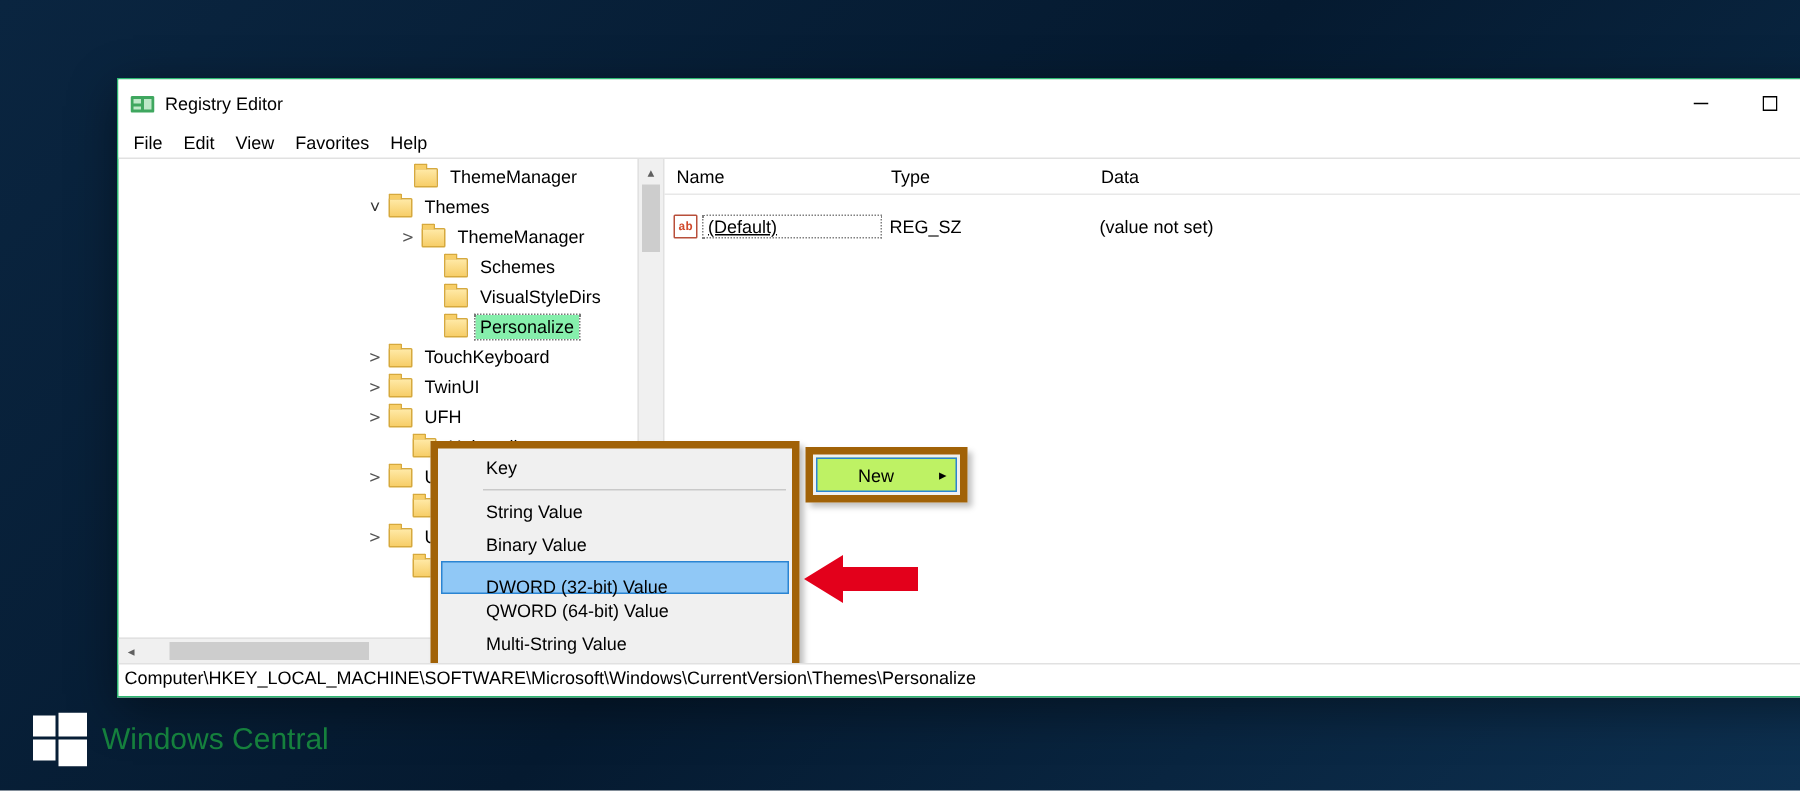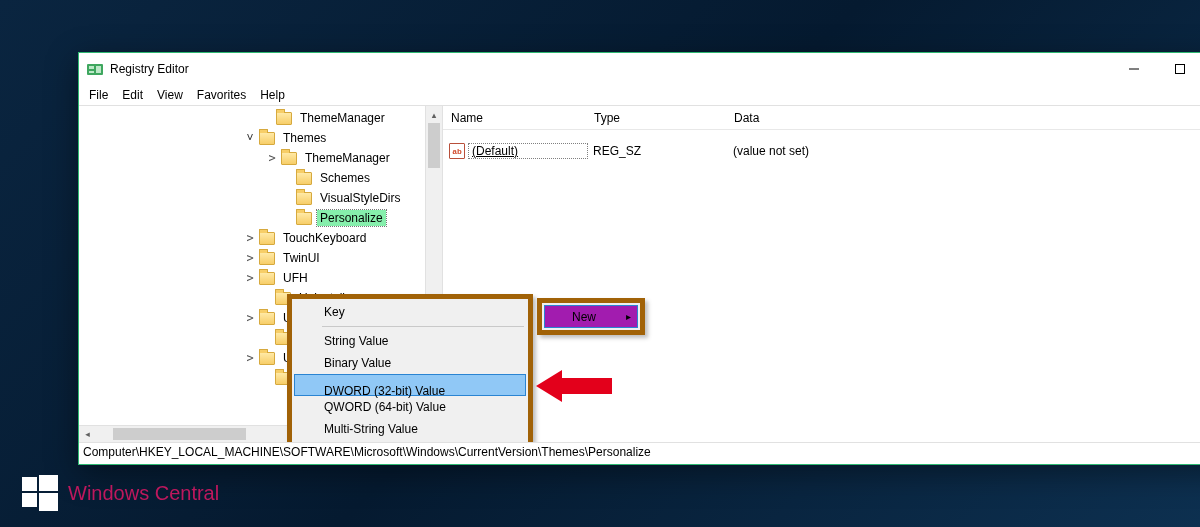--- a/index.html
+++ b/index.html
@@ -181,37 +181,37 @@
     box-shadow: 3px 3px 4px rgba(0,0,0,.25);
     padding: 2px;
     font-size: 12px;
   }
   .ctx-parent {
     left: 458px; top: 192px; width: 108px;
   }
   .ctx-parent .item{
     height:23px;display:flex;align-items:center;padding:0 20px 0 28px;position:relative;
   }
-  .ctx-parent .item.hov{background:#a21caf;border:1px solid #2a84d2;padding:0 19px 0 27px;}
+  .ctx-parent .item.hov{background:#bef264;border:1px solid #2a84d2;padding:0 19px 0 27px;}
   .ctx-parent .arrow-r{position:absolute;right:6px;font-size:10px;}
   .ctx-sub {
     left: 208px; top: 188px; width: 246px;
   }
   .ctx-sub .item{
     height:22px;display:flex;align-items:center;padding:0 12px 0 30px;
   }
   .ctx-sub .item.hov{background:#90c8f6;border:1px solid #2a84d2;padding:12px 11px 0 29px;}
   .ctx-sub .sep{height:1px;background:#c9c9c9;margin:3px 2px 3px 28px;}
   .red-arrow{
     position:absolute;
     left:457px; top:260px;
     pointer-events:none;
   }
   .watermark{
-    position:absolute;left:22px;bottom:16px;color:#be185d;display:flex;align-items:center;
+    position:absolute;left:22px;bottom:16px;color:#15803d;display:flex;align-items:center;
     font-size:20px;font-weight:400;
   }
   .watermark svg{margin-right:10px;}
 </style>
 </head>
 <body>
 
 <svg class="desktop-art" width="180" height="420" viewBox="0 0 180 420">
   <ellipse cx="90" cy="310" rx="90" ry="100" fill="#3a4a47"></ellipse>
   <ellipse cx="60" cy="250" rx="55" ry="75" fill="#4a5a57"></ellipse>

